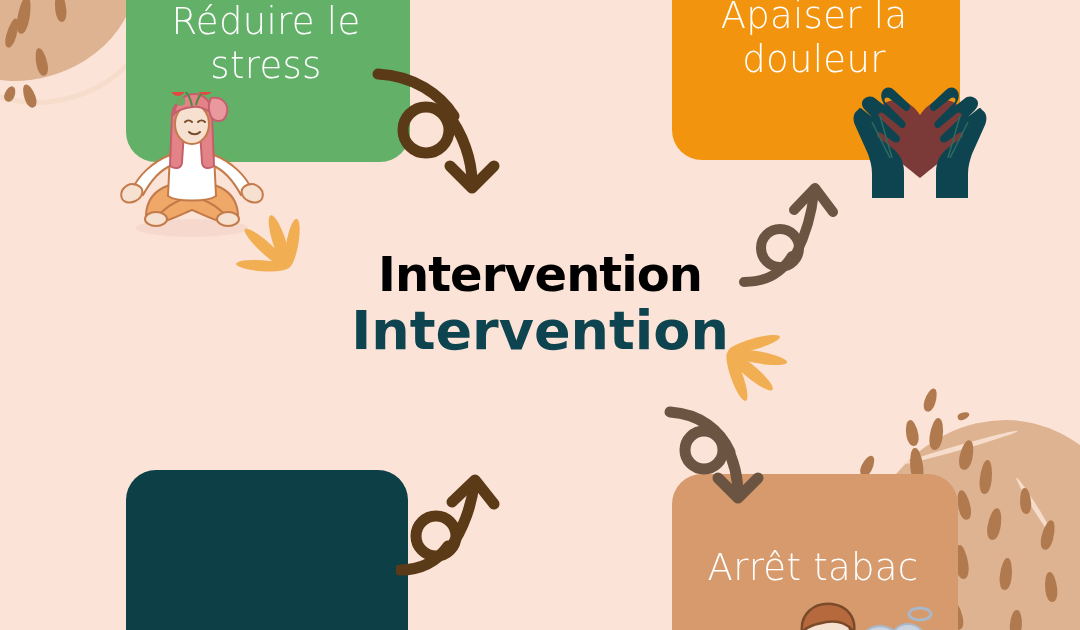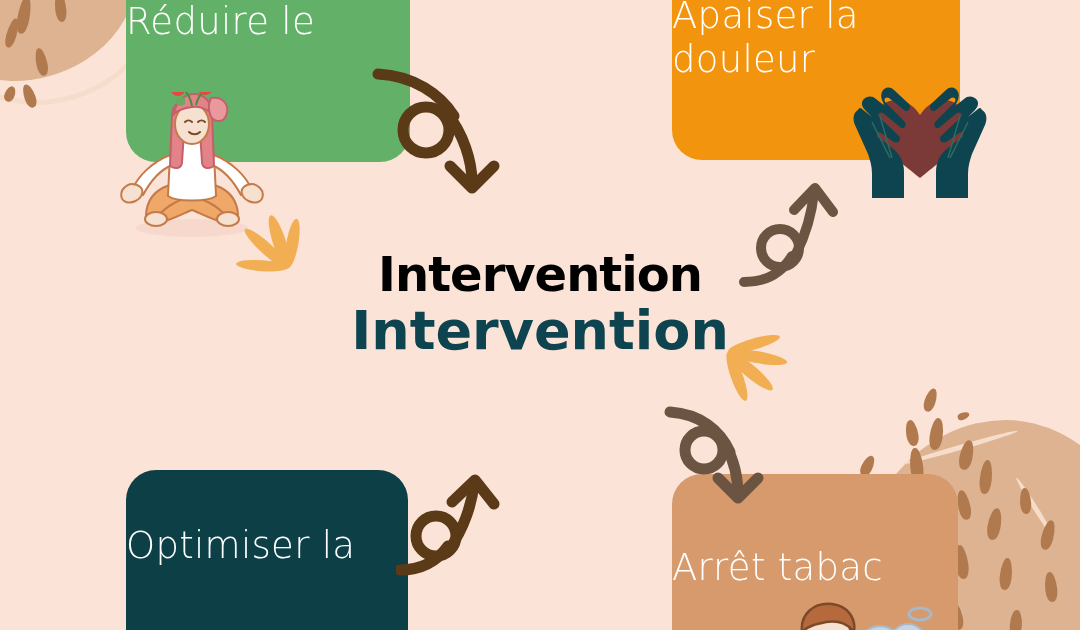--- a/index.html
+++ b/index.html
@@ -53,21 +53,21 @@
 
   
   .card {
     position: absolute;
     border-radius: 30px;
     overflow: hidden;
   }
   .card-label {
     position: absolute;
     left: 0; right: 4px;
-    text-align: left;
+    text-align: center;
     color: #ffffff;
     font-family: "DejaVu Sans", sans-serif;
     font-weight: 300;
     font-size: 37px;
     line-height: 1.18;
     letter-spacing: 0.3px;
   }
 
   #card-stress { left: 126px; top: -72px; width: 284px; height: 234px; background: #63B168; }
   #card-stress .card-label { top: 72px; }
@@ -154,20 +154,21 @@
   <div class="deco dash" style="left:955px; top:545px; width:13px; height:34px; transform:rotate(-8deg);"></div>
   <div class="deco dash" style="left:1000px; top:558px; width:12px; height:32px; transform:rotate(6deg);"></div>
   <div class="deco dash" style="left:1045px; top:572px; width:12px; height:30px; transform:rotate(-6deg);"></div>
   <div class="deco dash" style="left:900px; top:570px; width:13px; height:34px; transform:rotate(10deg);"></div>
   <div class="deco dash" style="left:950px; top:600px; width:12px; height:30px; transform:rotate(-14deg);"></div>
   <div class="deco dash" style="left:1010px; top:610px; width:12px; height:26px; transform:rotate(4deg);"></div>
 
   <div class="card" id="card-stress">
     <div class="card-label">
       <div>Réduire le</div>
+      <div>stress</div>
     </div>
   </div>
 
   <svg class="deco" style="left:112px; top:92px;" width="160" height="148" viewBox="0 0 160 148">
     <ellipse cx="80" cy="136" rx="56" ry="9" fill="#F7D8CD"></ellipse>
 
     <path d="M34 122 C36 96 62 88 80 92 C98 88 124 96 126 122 C126 130 114 132 104 128 C92 124 86 120 80 118 C74 120 68 124 56 128 C46 132 34 130 34 122 Z" fill="#F0A868" stroke="#C47A49" stroke-width="2"></path>
     <path d="M44 126 C56 112 70 106 80 106 C90 106 104 112 116 126" fill="none" stroke="#C47A49" stroke-width="2"></path>
 
     <ellipse cx="44" cy="127" rx="11" ry="7" fill="#F6E0CF" stroke="#C47A49" stroke-width="2"></ellipse>
@@ -217,21 +218,20 @@
     <path d="M26 40 C32 52 38 64 44 76" fill="none" stroke="#2E6B62" stroke-width="1.5"></path>
     <path d="M34 34 C38 48 42 62 46 76" fill="none" stroke="#2E6B62" stroke-width="1.5"></path>
 
     <path d="M136 28 C140 30 142 36 139 43 L126 72 C124 78 122 84 122 92 L122 116 L90 116 L90 90 C90 80 94 72 102 66 L116 55 C118 52 116 49 113 51 L100 60 C96 62 92 58 95 54 L114 36 C117 33 115 29 111 31 L94 45 C90 48 86 43 90 39 L108 21 C111 18 109 14 105 16 L90 28 C86 31 82 26 85 22 L100 8 C104 4 110 5 112 10 C114 14 112 20 108 25 L118 17 C122 13 128 14 131 18 C133 21 132 25 129 28 L122 35 L132 27 C134 25 135 26 136 28 Z" fill="#0D4450"></path>
     <path d="M122 40 C116 52 110 64 104 76" fill="none" stroke="#2E6B62" stroke-width="1.5"></path>
     <path d="M114 34 C110 48 106 62 102 76" fill="none" stroke="#2E6B62" stroke-width="1.5"></path>
   </svg>
 
   <div class="card" id="card-recovery">
     <div class="card-label">
-      <div>Optimiser la</div>
     </div>
 
   </div>
 
   <div class="card" id="card-tobacco">
     <div class="card-label">
       <div>Arrêt tabac</div>
     </div>
     <svg style="position:absolute; left:26px; top:124px;" width="260" height="110" viewBox="0 0 260 110">
 

